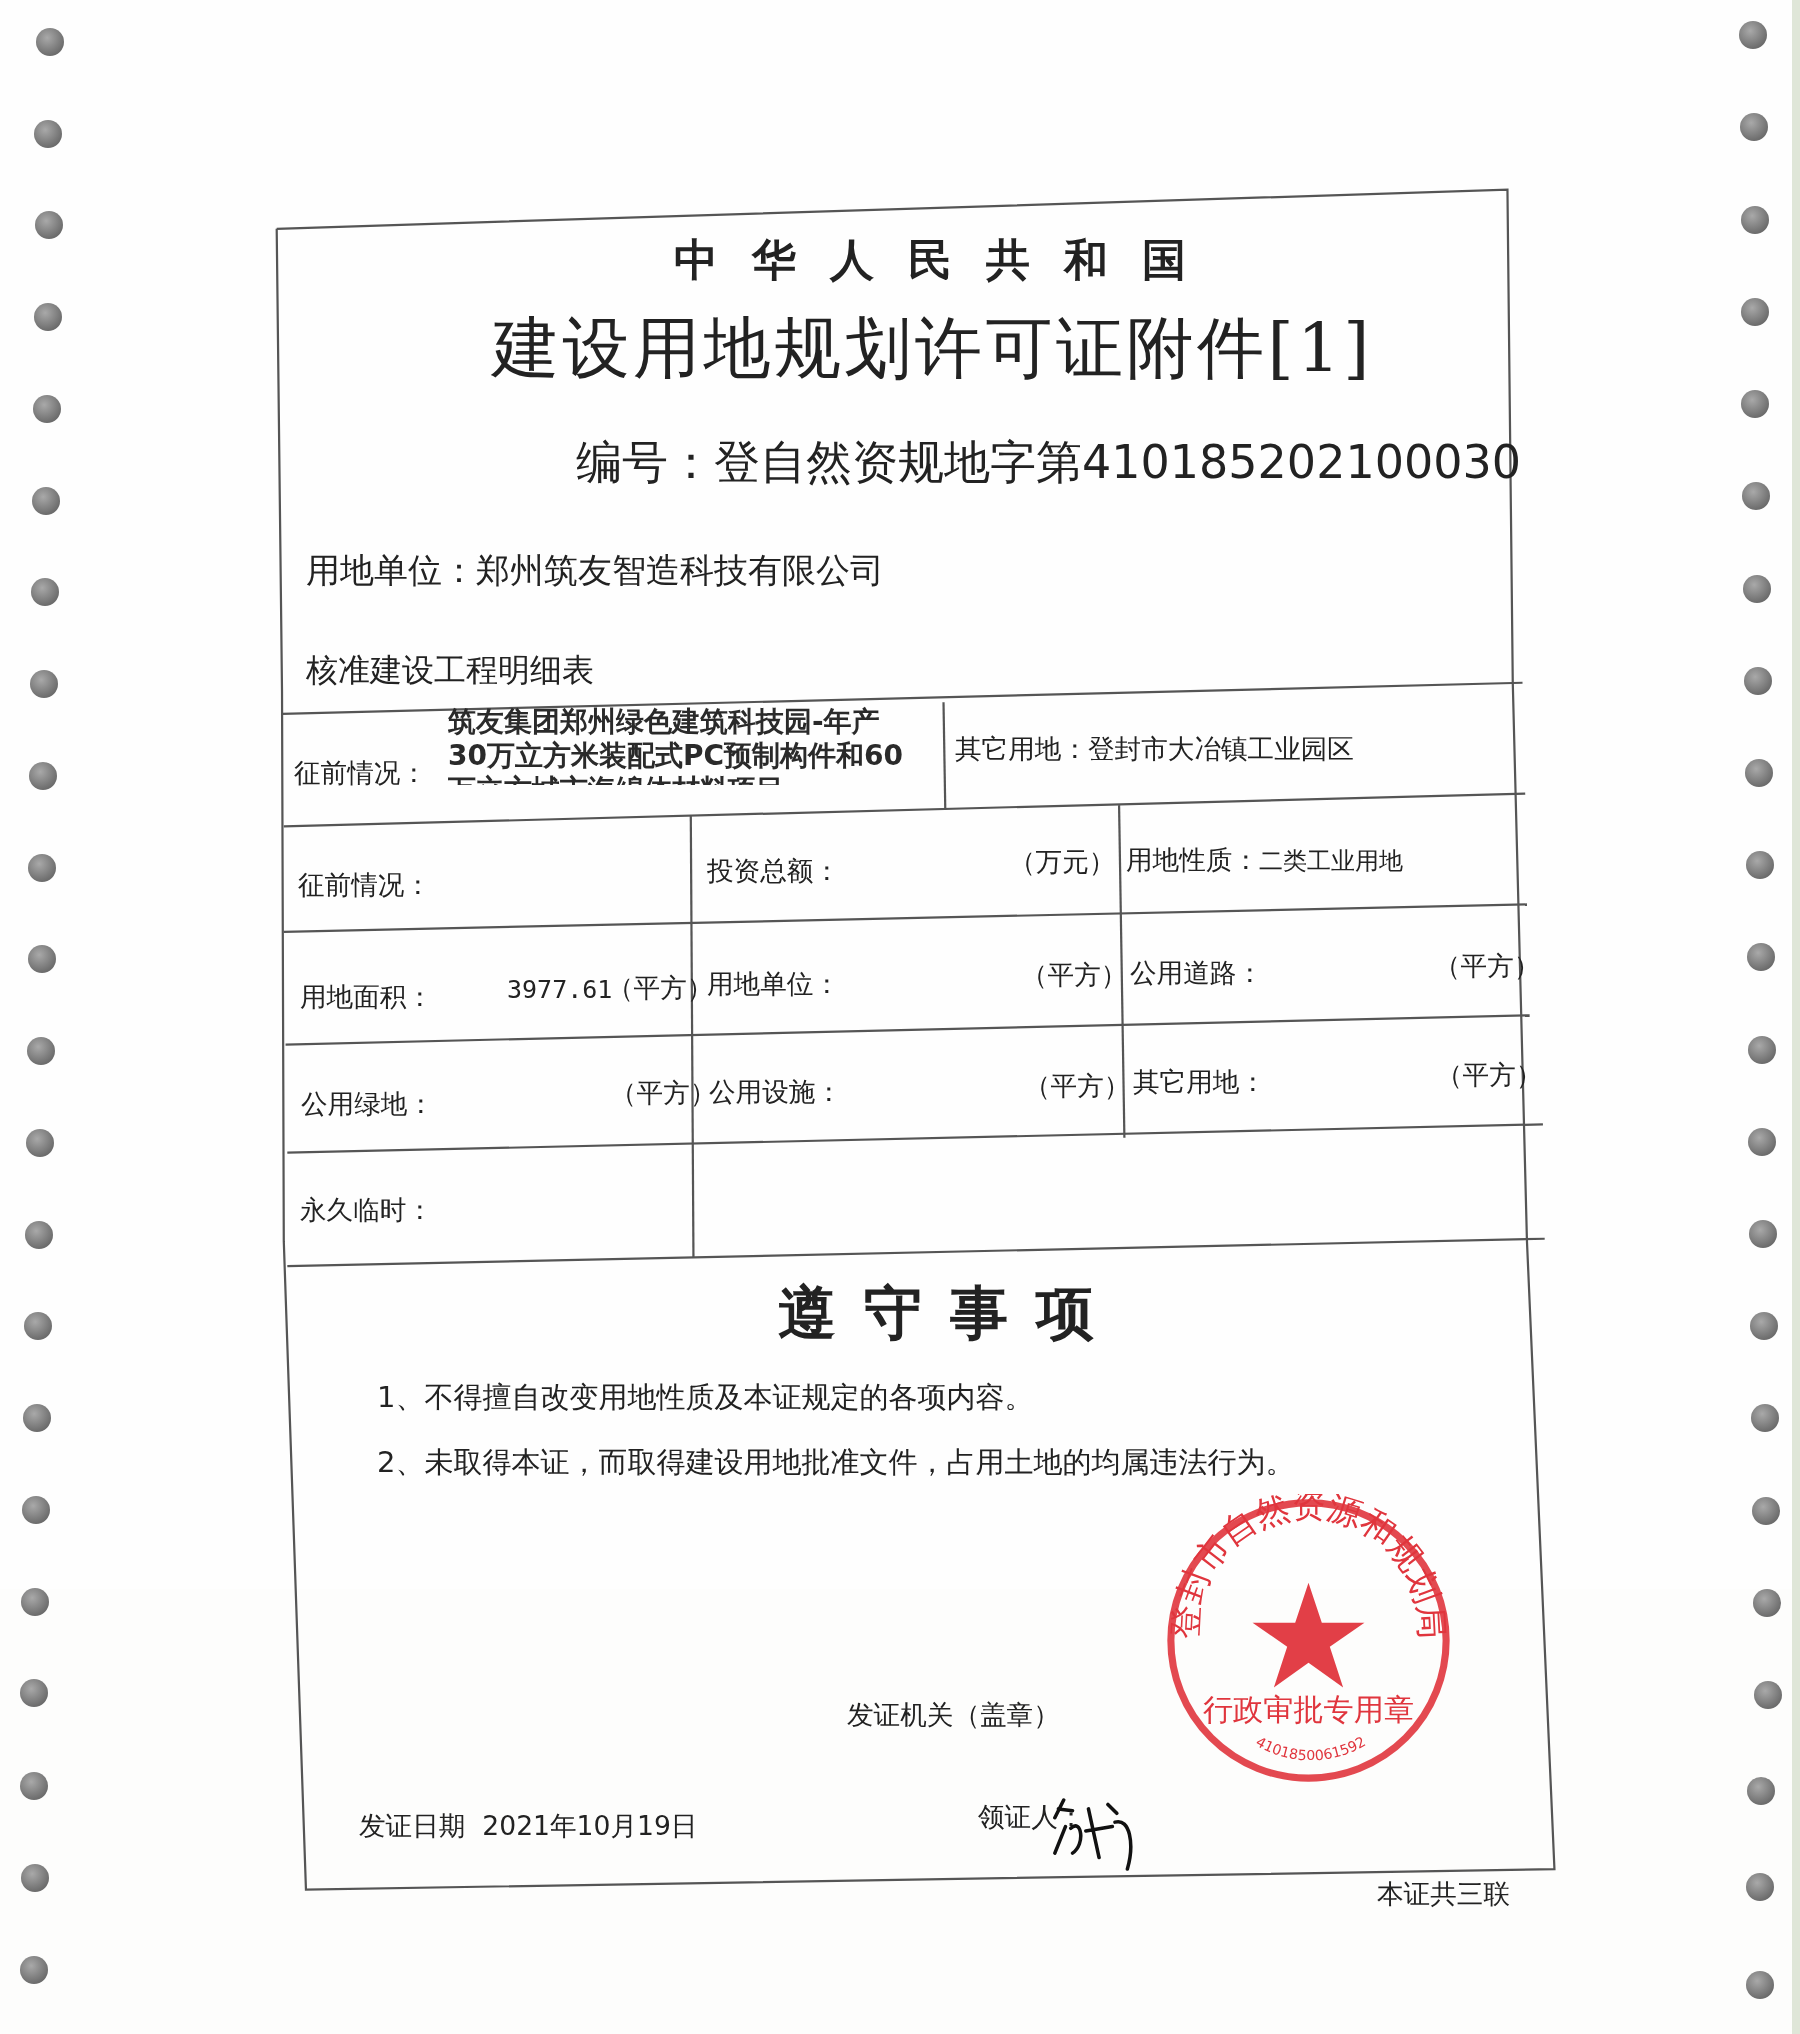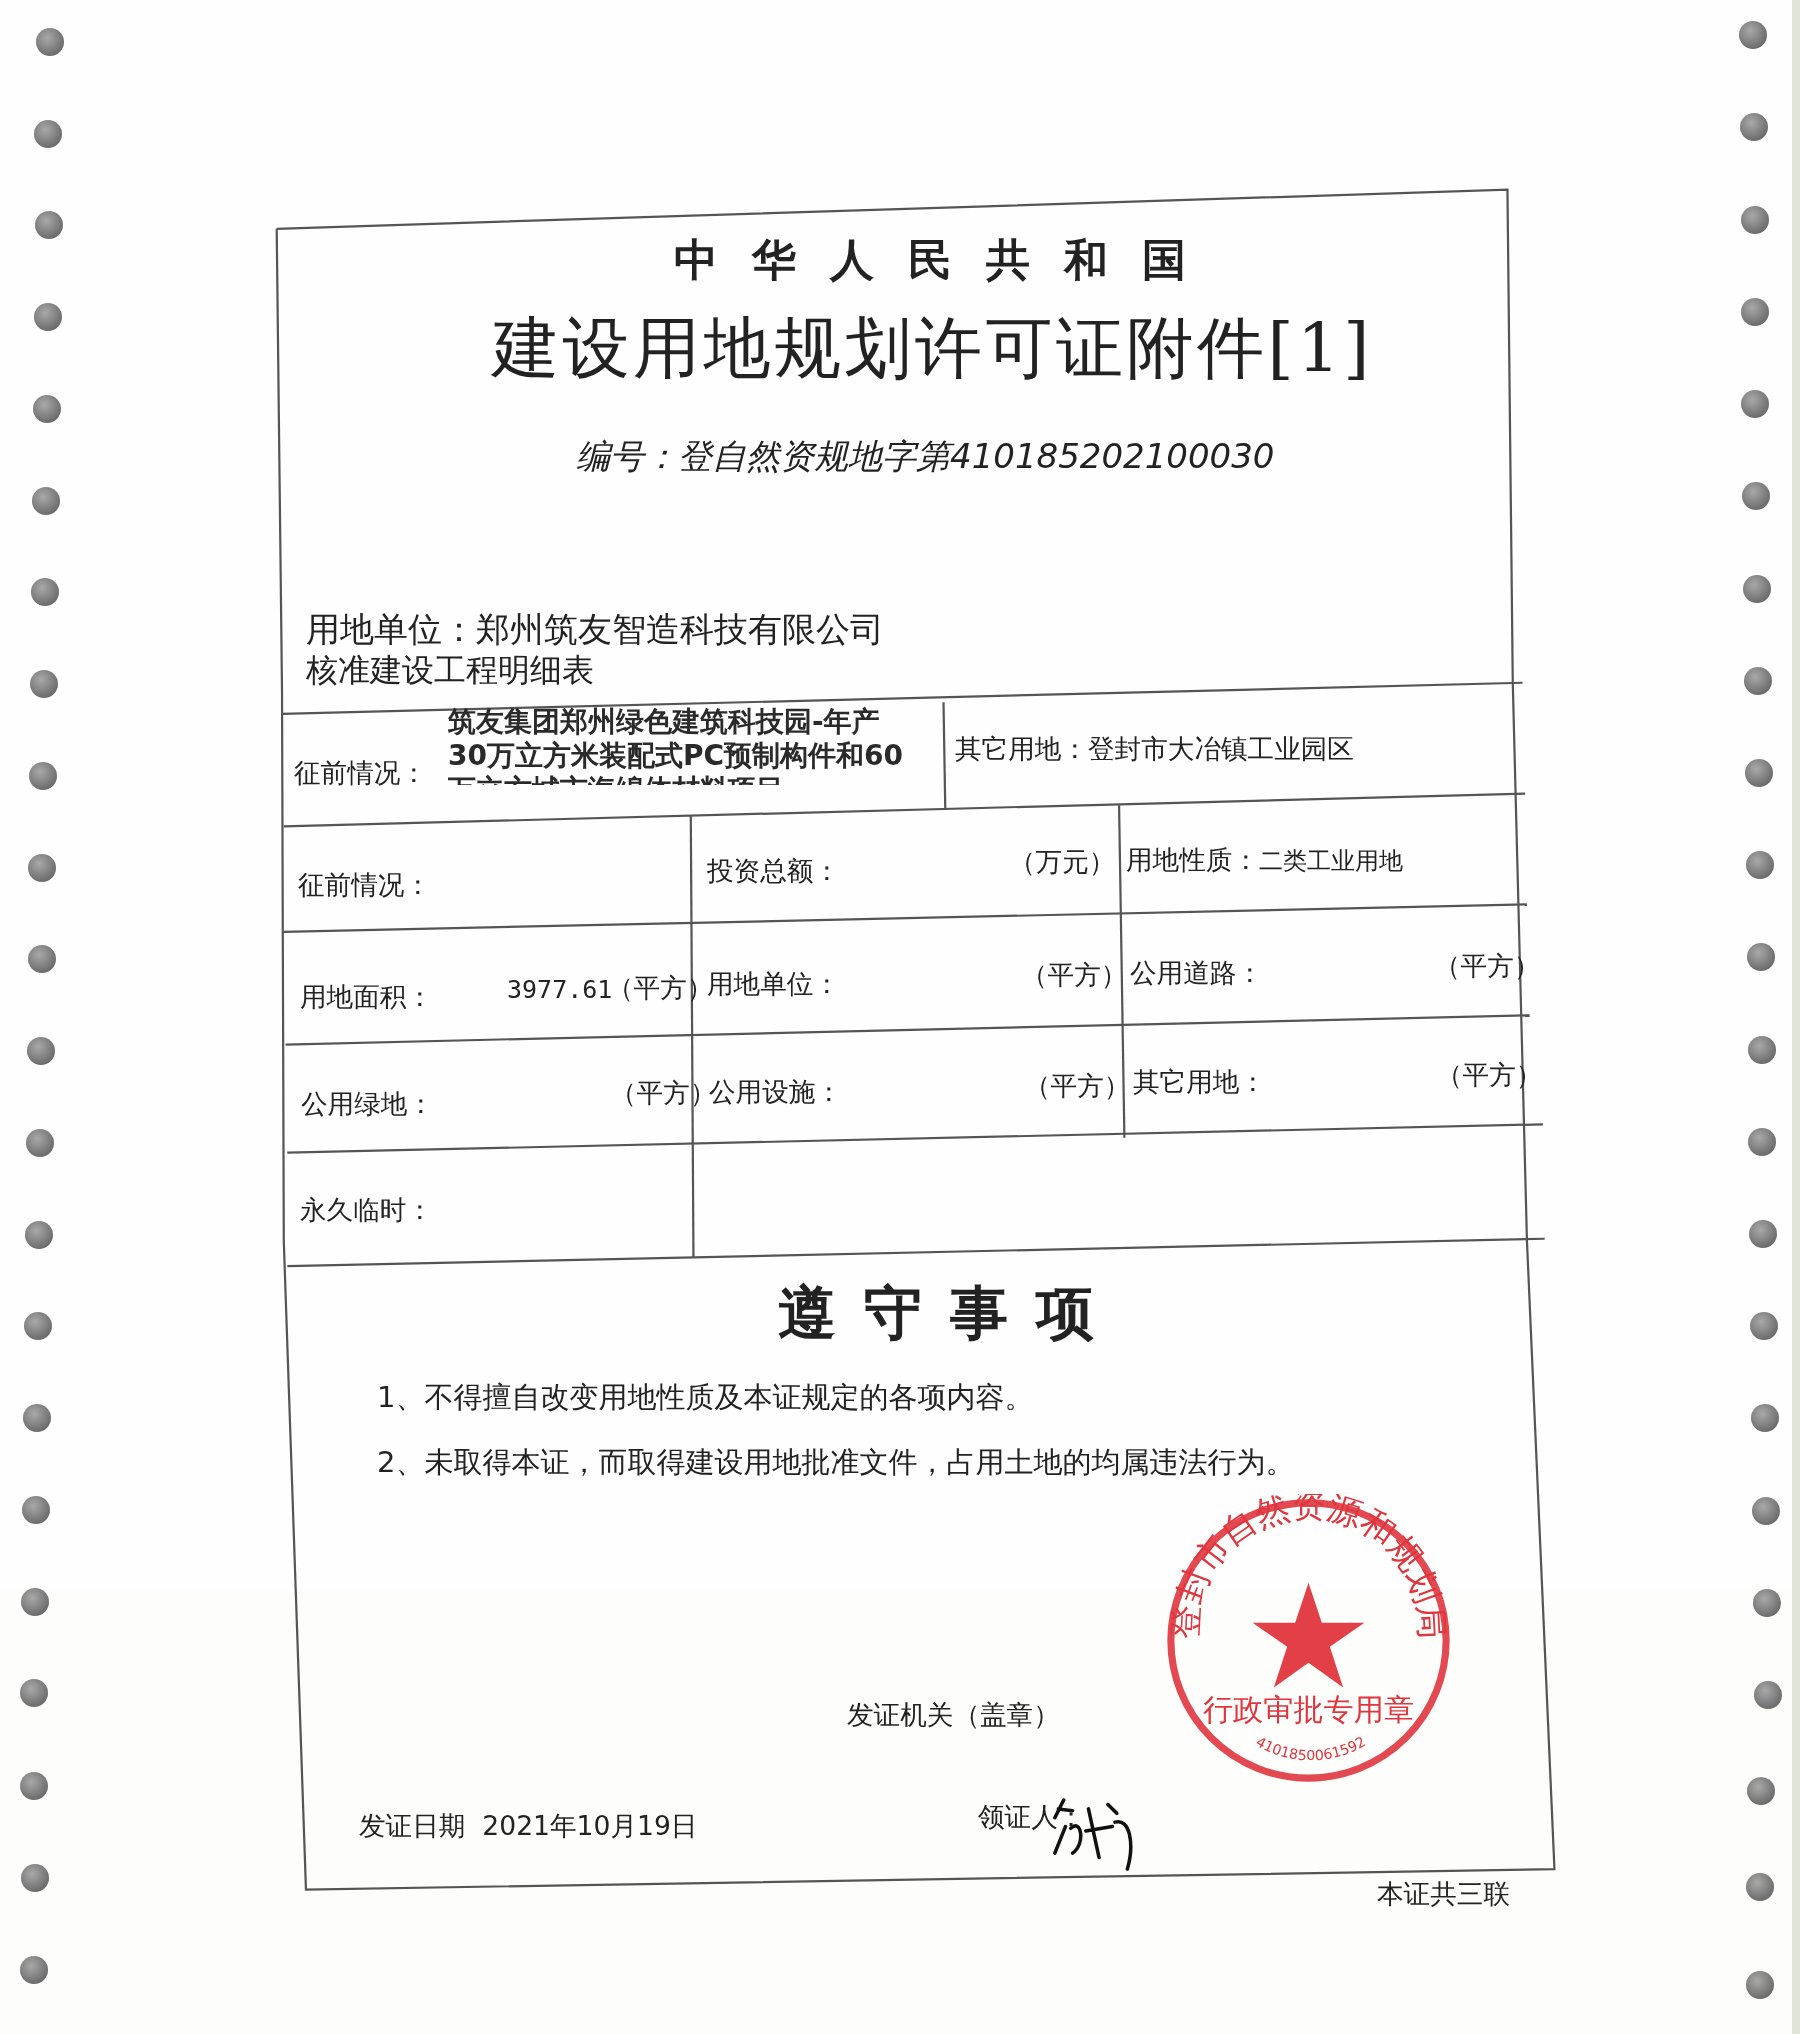--- a/index.html
+++ b/index.html
@@ -7,21 +7,21 @@
          font-family: "DejaVu Sans", "Liberation Sans", sans-serif; color:#222; }
   .page { position:absolute; left:0; top:0; width:1801px; height:1589px; background:#fefefe; }
   .edge-right { position:absolute; right:0; top:0; width:8.9px; height:2035px; background:#dfe6d8; }
   .hole { position:absolute; width:28px; height:28px; border-radius:50%;
           background: radial-gradient(circle at 40% 35%, #a9a9a9, #6e6e6e 70%, #5a5a5a); }
   .lines { position:absolute; left:0; top:0; }
   .t { position:absolute; white-space:nowrap; line-height:1; }
   .serif { font-family: "DejaVu Serif", "Liberation Serif", serif; }
   .title-country { font-size:44px; letter-spacing:34px; font-weight:bold; }
   .title-main { font-size:67px; letter-spacing:3.5px; }
-  .doc-no { font-size:34px;font-style:italic; }
+  .doc-no { font-size:46px; }
   .lbl { font-size:30px; }
   .lbl-sm { font-size:26.6px; }
   .content-box { position:absolute; left:448px; top:705px; width:497px; height:80px; overflow:hidden;
                  font-size:28px; line-height:34px; font-weight:bold; color:#2a2a2a; }
   .content-box div { white-space:nowrap; }
   .notice-title { font-size:58px; font-weight:bold; letter-spacing:28px; }
   .rule { font-size:29px; }
   .stamp { position:absolute; left:1162px; top:1494px; width:293px; height:293px; }
   .signature { position:absolute; left:1046px; top:1791px; width:115px; height:80px; }
 </style>
@@ -105,21 +105,21 @@
       <line x1="1262" y1="908" x2="1268" y2="1283"></line>
     </g>
   </svg>
 
   <div class="t serif title-country" style="left:674px;top:238px;">中华人民共和国</div>
   <div class="t serif title-main" style="left:492px;top:315px;">建设用地规划许可证附件[1]</div>
   <div class="t doc-no" style="left:576px;top:439px;">
     <span>编号：</span><span>登自然资规地字第410185202100030</span>
   </div>
 
-  <div class="t lbl" style="left:306px;top:612px;font-size:34px;">
+  <div class="t lbl" style="left:306px;top:553px;font-size:34px;">
     <span>用地单位：</span><span>郑州筑友智造科技有限公司</span>
   </div>
   <div class="t lbl" style="left:306px;top:654px;font-size:32px;">核准建设工程明细表</div>
 
   <div class="t lbl-sm" style="left:294px;top:760px;">征前情况：</div>
   <div class="content-box">
     <div>筑友集团郑州绿色建筑科技园-年产</div>
     <div>30万立方米装配式PC预制构件和60</div>
     <div>万立方城市海绵体材料项目</div>
   </div>

